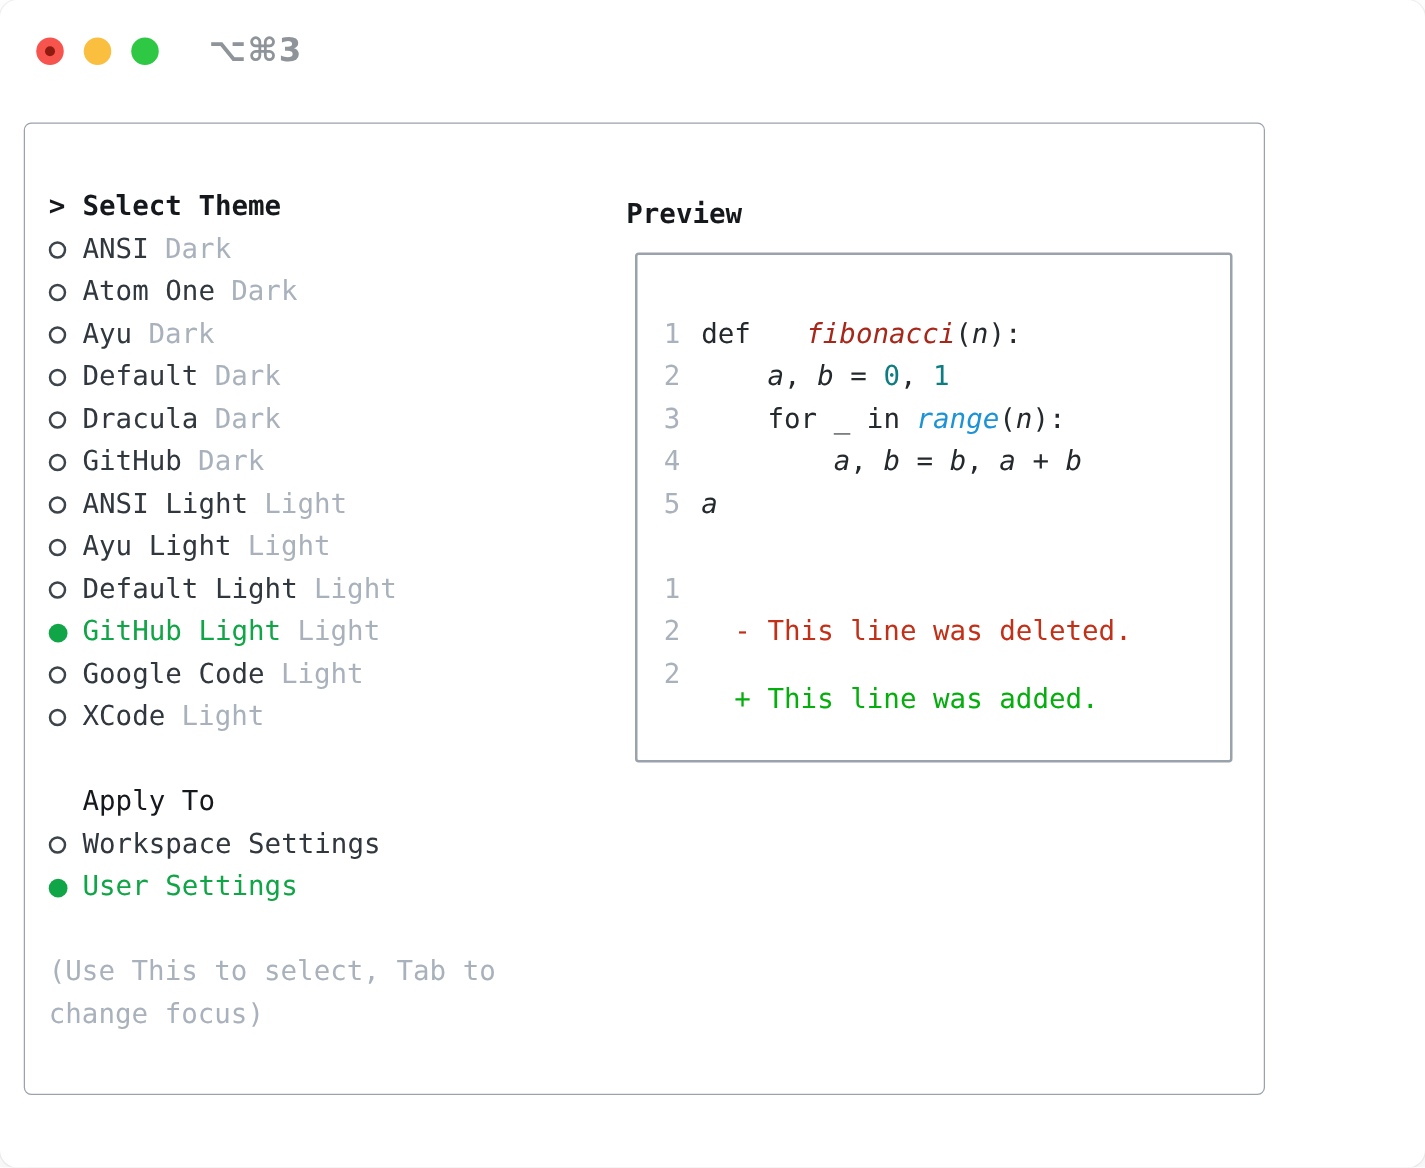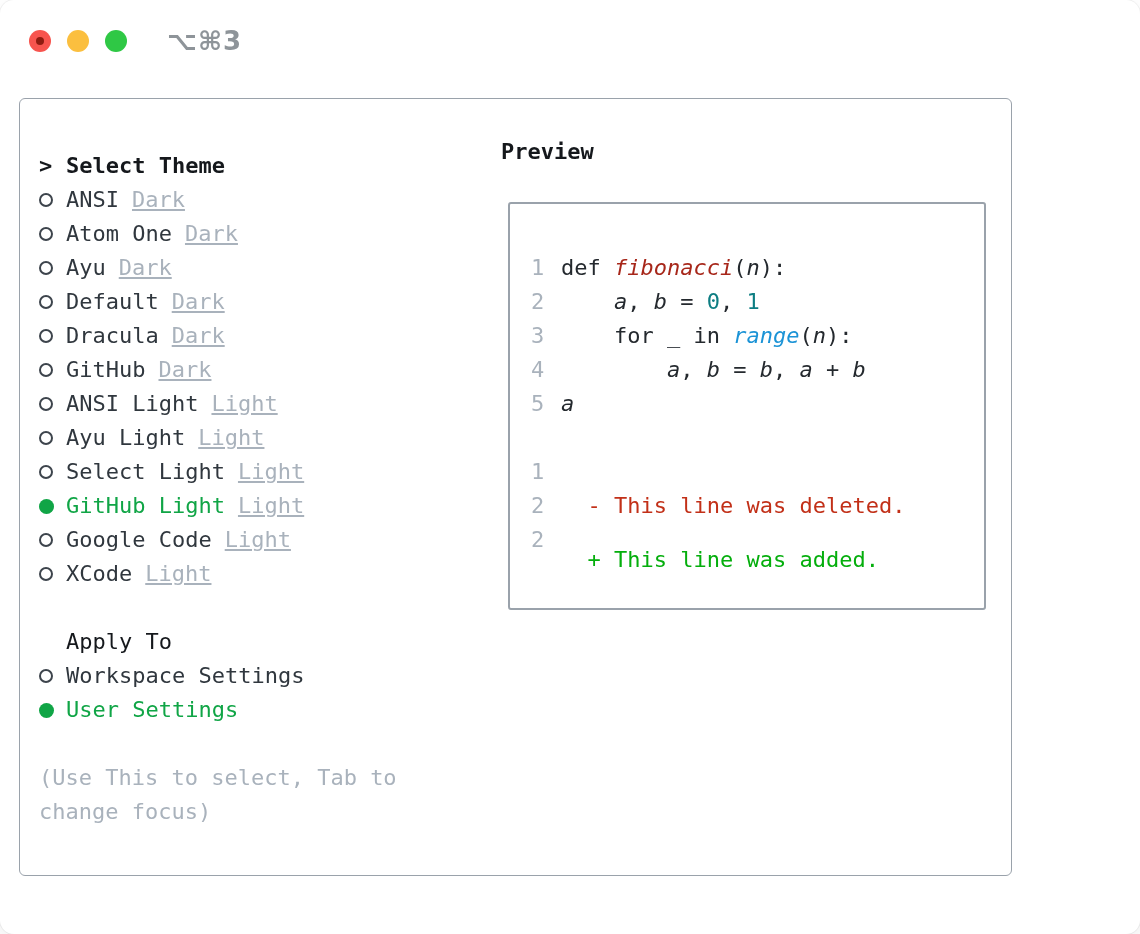--- a/index.html
+++ b/index.html
@@ -24,31 +24,31 @@
   .panel{position:absolute;left:19px;top:98px;width:993px;height:778px;
     border:1px solid var(--c-border);border-radius:6px;box-sizing:border-box;background:#fff;}
   .leftcol{position:absolute;left:19px;top:50px;font-size:22px;line-height:34px;color:var(--c-item);}
   .row{height:34px;display:flex;align-items:center;white-space:pre;}
   .prefix{display:inline-flex;width:27px;flex:0 0 27px;align-items:center;}
   .caret{font-weight:bold;color:var(--c-header);}
   .circle{display:block;width:14px;height:14px;border:2px solid #3d444c;border-radius:50%;box-sizing:border-box;}
   .circle.filled{width:15px;height:15px;border:none;background:var(--c-green);}
   .hdr{font-weight:bold;color:var(--c-header);}
   .sub-hdr{color:var(--c-header);text-align:right;}
-  .tag{color:var(--c-faint);margin-left:13px;text-decoration:underline;}
+  .tag{color:var(--c-faint);margin-left:13px;}
   .sel{color:var(--c-green);}
   .gap34{height:34px;}
   .hint{color:var(--c-faint);white-space:pre;line-height:34px;}
-  .preview-header{position:absolute;left:481px;top:36px;font-size:22px;line-height:34px;}
+  .preview-header{position:absolute;left:481px;top:56px;font-size:22px;line-height:34px;}
   .pbox{position:absolute;left:488px;top:103px;width:478px;height:408px;border:2px solid var(--c-border);
     border-radius:3px;box-sizing:border-box;padding:47px 0 0 21px;overflow:hidden;}
   .cline{height:34px;display:flex;white-space:pre;font-size:22px;line-height:34px;}
   .gut{flex:0 0 30px;color:var(--c-faint);}
   .tok-code{color:var(--c-code);}
-  .tok-func{color:var(--c-func);font-style:italic;}
+  .tok-func{color:var(--c-func);font-style:italic;margin-left:31px;}
   .tok-var{color:var(--c-code);font-style:italic;}
   .tok-num{color:var(--c-num);}
   .tok-builtin{color:var(--c-builtin);font-style:italic;}
   .diff-context{color:var(--c-context);}
   .diff-deleted{color:var(--c-del);}
   .diff-added{color:var(--c-add);margin-top:20px;}
 </style>
 </head>
 <body>
 
@@ -71,21 +71,21 @@
 
       <div id="theme-list">
           <div class="row"><span class="prefix"><span class="circle"></span></span><span>ANSI</span><span class="tag">Dark</span></div>
           <div class="row"><span class="prefix"><span class="circle"></span></span><span>Atom One</span><span class="tag">Dark</span></div>
           <div class="row"><span class="prefix"><span class="circle"></span></span><span>Ayu</span><span class="tag">Dark</span></div>
           <div class="row"><span class="prefix"><span class="circle"></span></span><span>Default</span><span class="tag">Dark</span></div>
           <div class="row"><span class="prefix"><span class="circle"></span></span><span>Dracula</span><span class="tag">Dark</span></div>
           <div class="row"><span class="prefix"><span class="circle"></span></span><span>GitHub</span><span class="tag">Dark</span></div>
           <div class="row"><span class="prefix"><span class="circle"></span></span><span>ANSI Light</span><span class="tag">Light</span></div>
           <div class="row"><span class="prefix"><span class="circle"></span></span><span>Ayu Light</span><span class="tag">Light</span></div>
-          <div class="row"><span class="prefix"><span class="circle"></span></span><span>Select Light</span><span class="tag">Light</span></div>
+          <div class="row"><span class="prefix"><span class="circle"></span></span><span>Default Light</span><span class="tag">Light</span></div>
           <div class="row"><span class="prefix"><span class="circle filled"></span></span><span class="sel">GitHub Light</span><span class="tag">Light</span></div>
           <div class="row"><span class="prefix"><span class="circle"></span></span><span>Google Code</span><span class="tag">Light</span></div>
           <div class="row"><span class="prefix"><span class="circle"></span></span><span>XCode</span><span class="tag">Light</span></div>
         </div>
 
       <div class="gap34"></div>
 
       <div class="row">
         <span class="prefix"></span>
         <span class="sub-hdr">Apply To</span>

